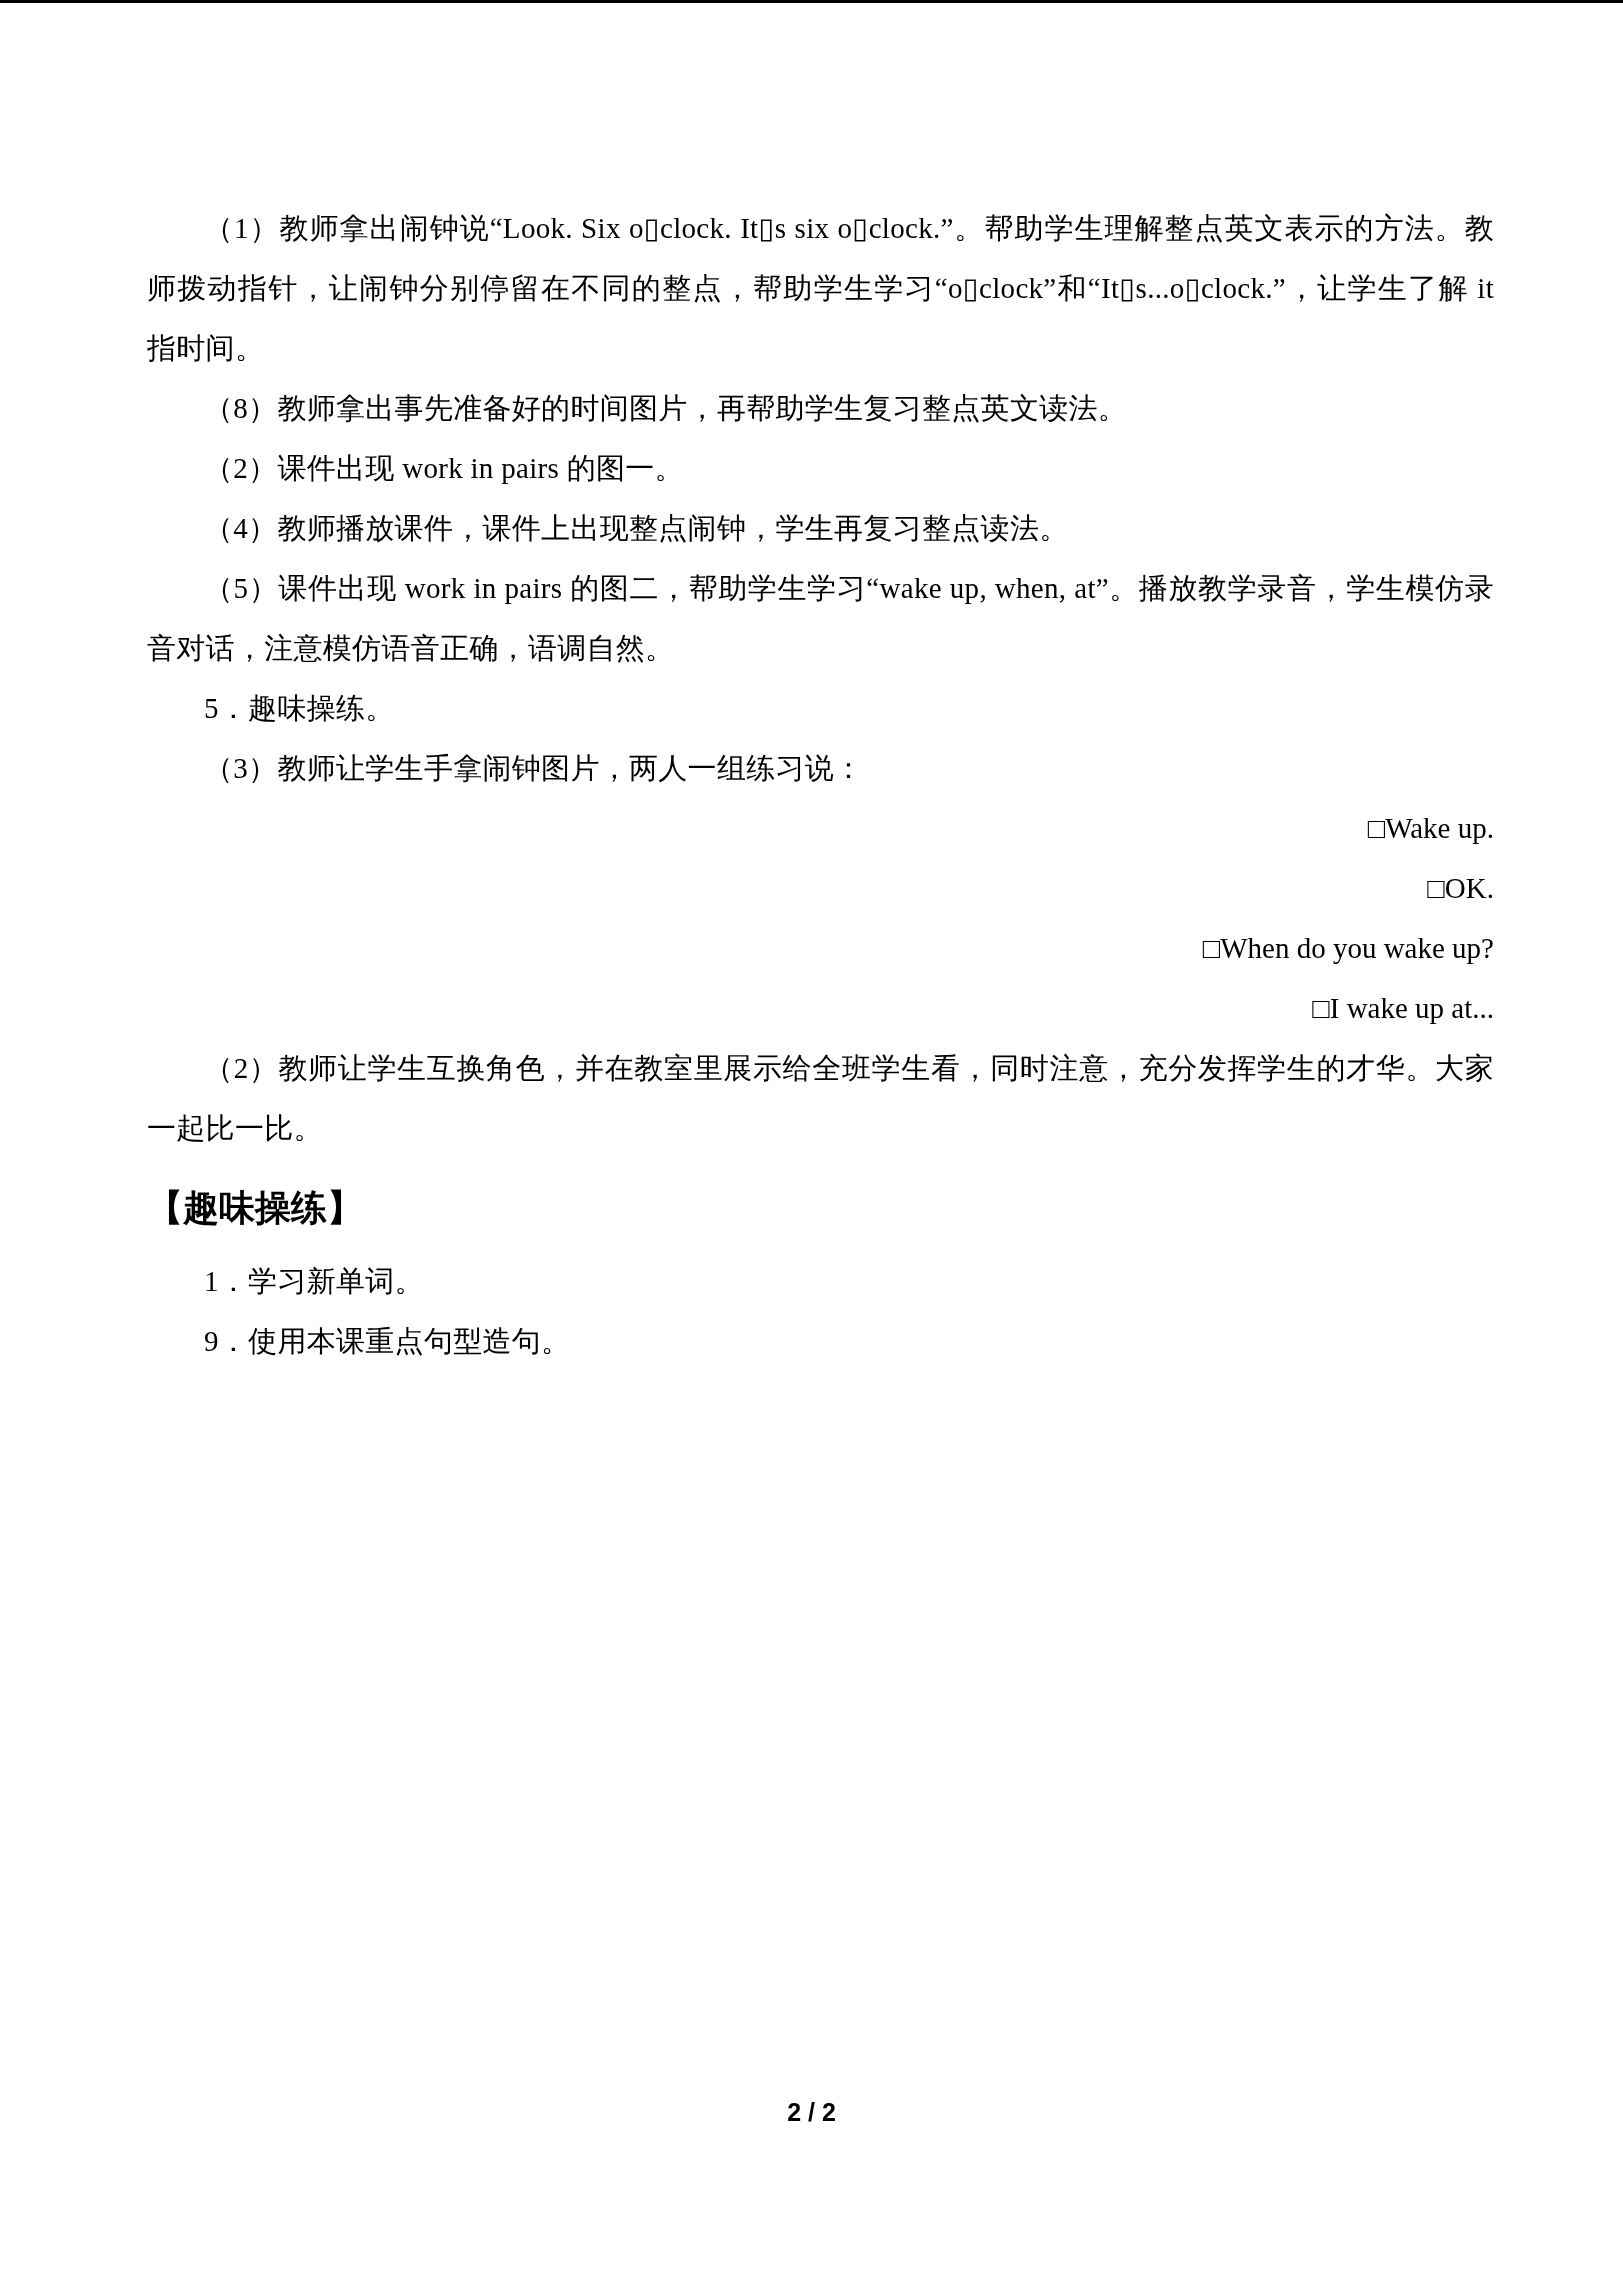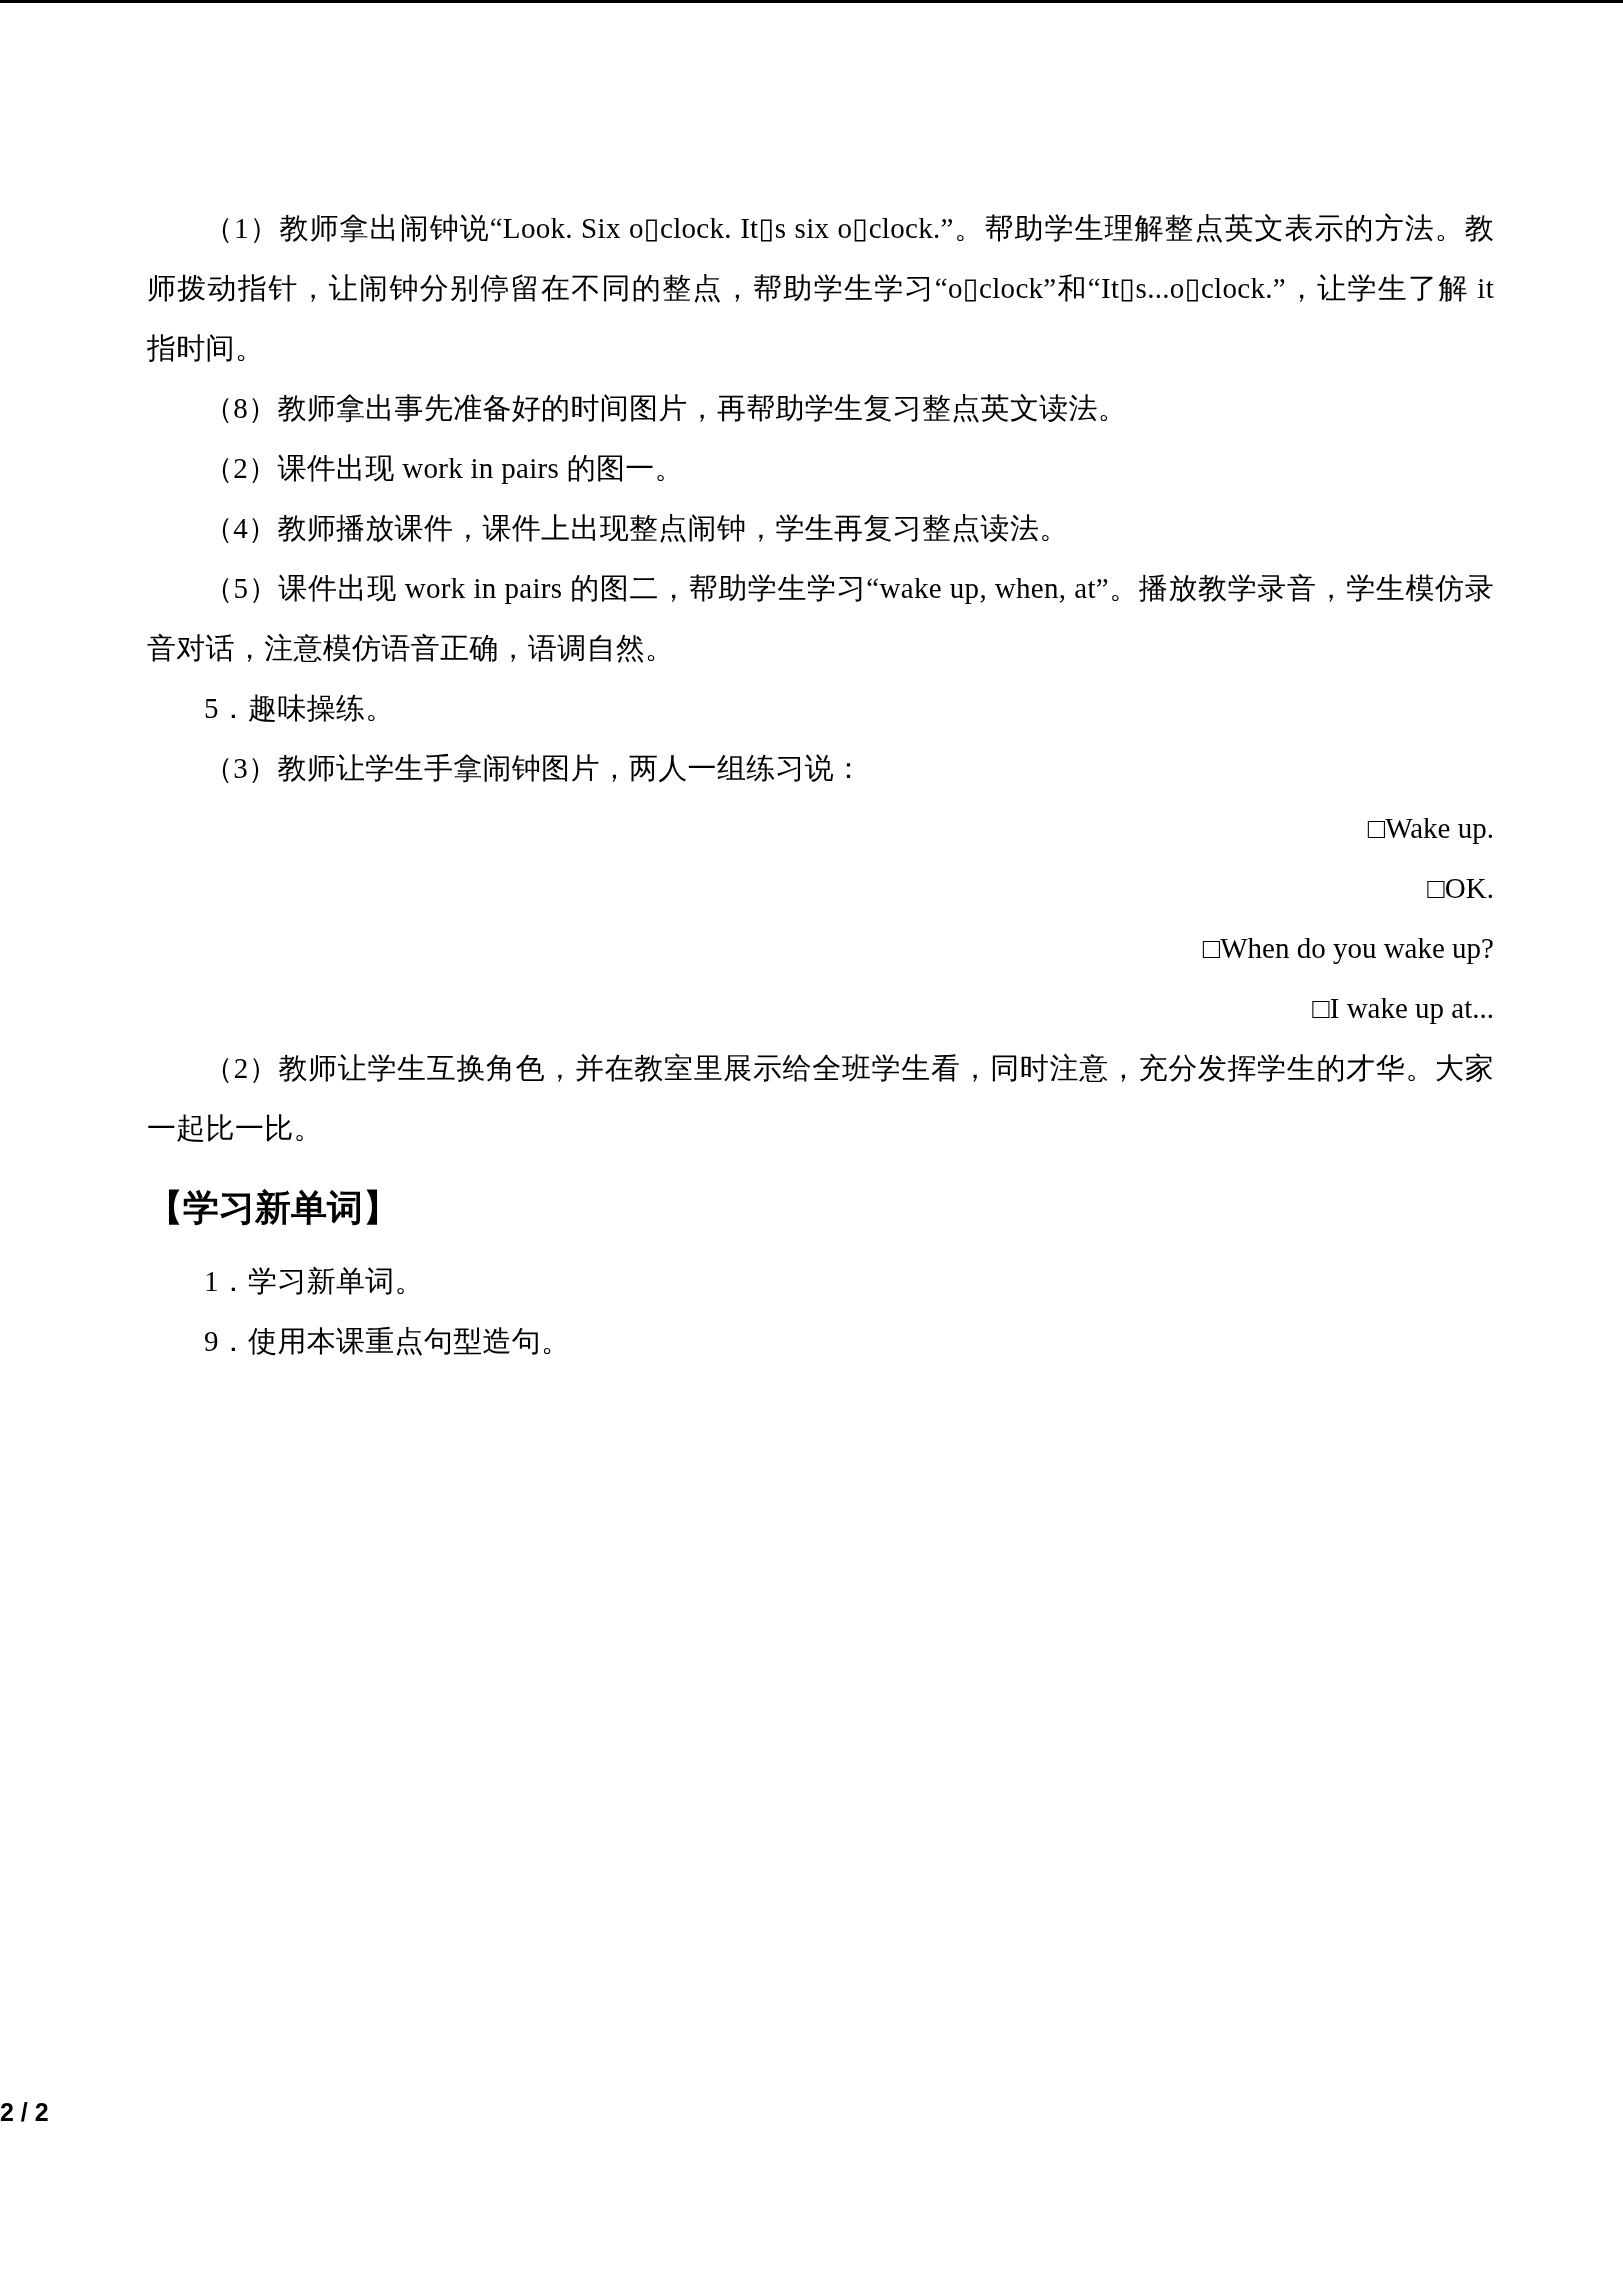--- a/index.html
+++ b/index.html
@@ -50,21 +50,21 @@
     line-height: 64px;
     font-weight: bold;
     text-indent: 0;
     font-family: "Liberation Serif", "DejaVu Serif", serif;
   }
   .page-number {
     position: absolute;
     top: 2098px;
     left: 0;
     width: 1623px;
-    text-align: left;
+    text-align: center;
     font-family: "Liberation Sans", "DejaVu Sans", sans-serif;
     font-weight: bold;
     font-size: 25px;
     line-height: 29px;
   }
 </style>
 </head>
 <body>
 
 <div class="page-root">
@@ -79,21 +79,21 @@
     <p class="body-par">5．趣味操练。</p>
     <p class="body-par">（3）教师让学生手拿闹钟图片，两人一组练习说：</p>
 
     <p class="dialogue-line">□Wake up.</p>
     <p class="dialogue-line">□OK.</p>
     <p class="dialogue-line">□When do you wake up?</p>
     <p class="dialogue-line">□I wake up at...</p>
 
     <p class="body-par">（2）教师让学生互换角色，并在教室里展示给全班学生看，同时注意，充分发挥学生的才华。大家一起比一比。</p>
 
-    <h2 class="homework-heading">【学习新单词】</h2>
+    <h2 class="homework-heading">【趣味操练】</h2>
 
     <p class="body-par">1．学习新单词。</p>
     <p class="body-par">9．使用本课重点句型造句。</p>
   </main>
 
   <div class="page-number">2 / 2</div>
 </div>
 
 
 </body></html>

